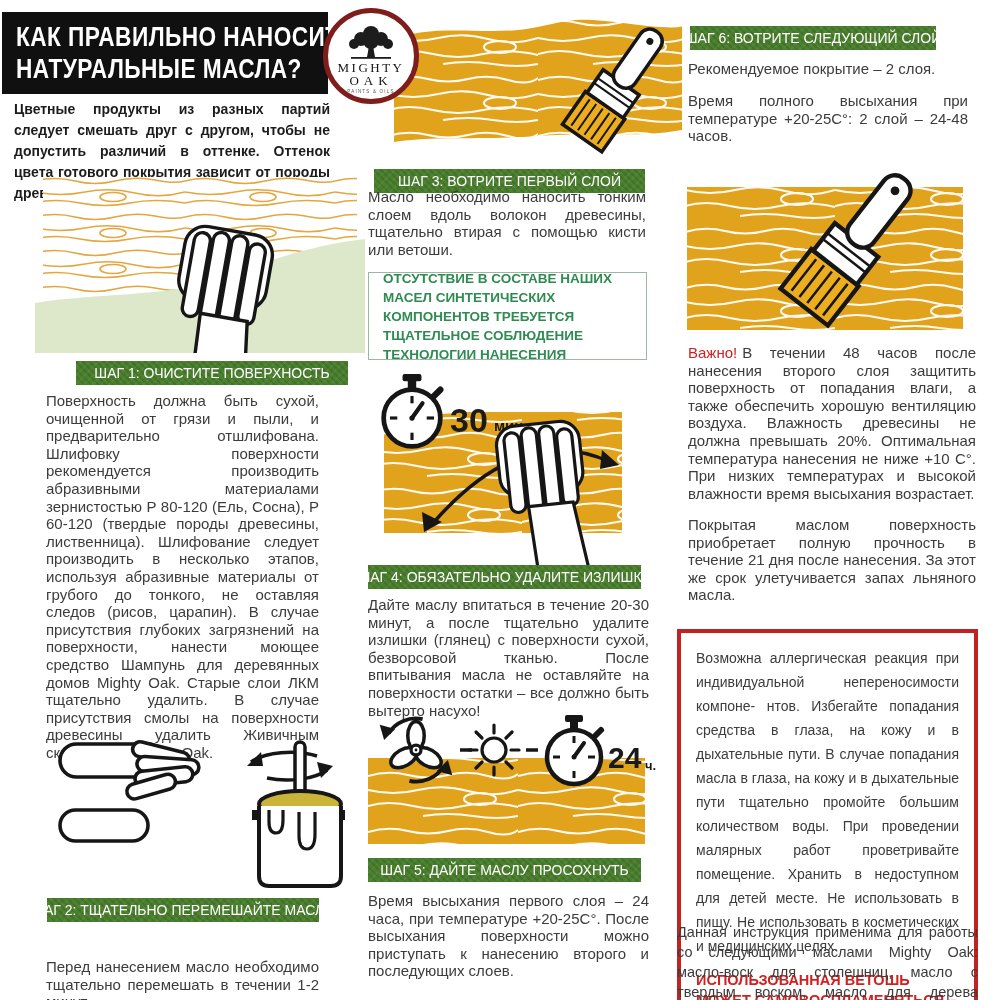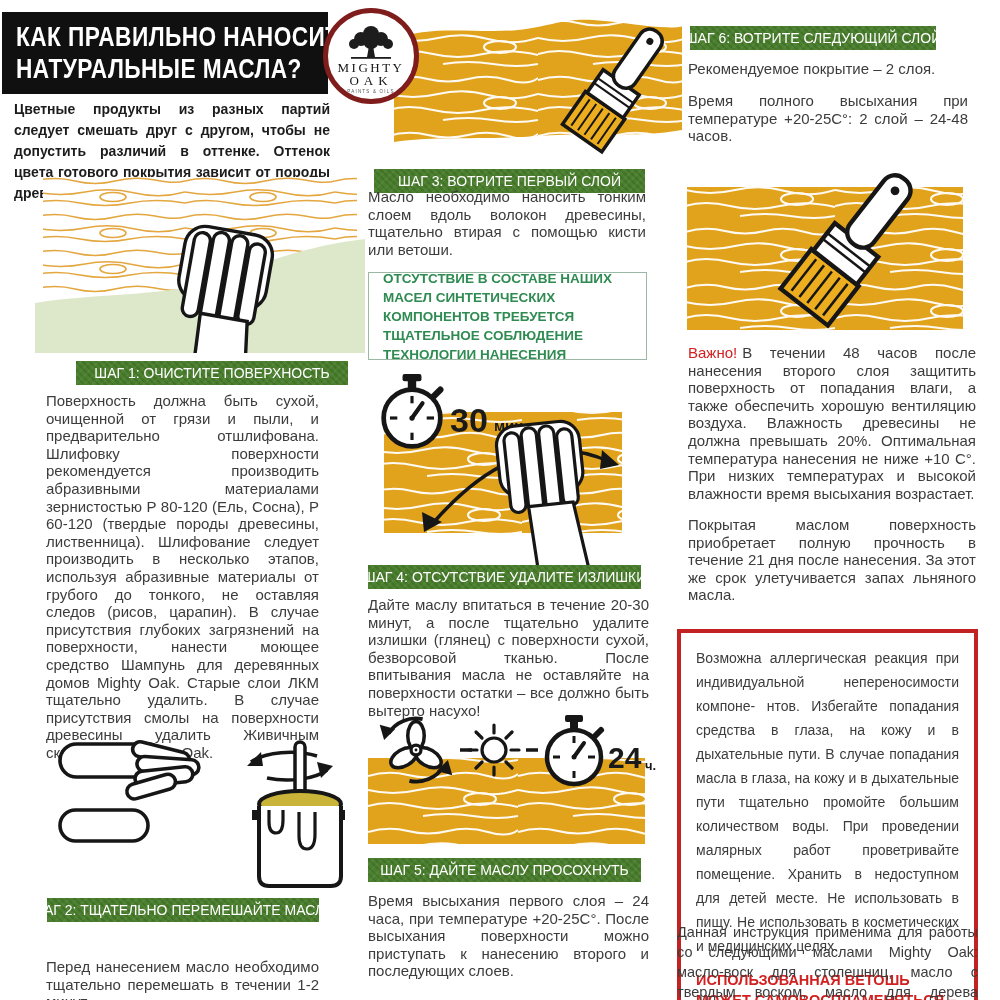--- a/index.html
+++ b/index.html
@@ -205,21 +205,21 @@
     <rect x="12" y="42" width="238" height="121" fill="url(#wood-gold)"></rect>
     <path d="M62,152 Q150,52 238,92" fill="none" stroke="#161616" stroke-width="3.5"></path>
     <polygon points="52,162 50,142 70,152" fill="#161616"></polygon>
     <polygon points="247,95 230,80 228,99" fill="#161616"></polygon>
     <use href="#stopwatch" transform="translate(40,48) scale(1.05)"></use>
     <text x="78" y="62" font-size="34" class="svgtxt-big">30</text>
     <text x="122" y="61" font-size="15" class="svgtxt-big">мин.</text>
     <use href="#hand" transform="translate(168,92) rotate(-6) scale(0.8)"></use>
   </svg>
 
-  <div class="abs banner" style="left:368px;top:565px;width:273px;height:24px;">ШАГ 4: ОТСУТСТВИЕ УДАЛИТЕ ИЗЛИШКИ</div>
+  <div class="abs banner" style="left:368px;top:565px;width:273px;height:24px;">ШАГ 4: ОБЯЗАТЕЛЬНО УДАЛИТЕ ИЗЛИШКИ</div>
   <div class="abs para" style="left:368px;top:596px;width:281px;">Дайте маслу впитаться в течение 20-30 минут, а после тщательно удалите излишки (глянец) с поверхности сухой, безворсовой тканью. После впитывания масла не оставляйте на поверхности остатки – все должно быть вытерто насухо!</div>
 
   <svg class="abs" style="left:368px;top:710px;" width="300" height="142" viewBox="0 0 300 142">
     <rect x="0" y="48" width="277" height="86" fill="url(#wood-gold)"></rect>
     <use href="#fan" transform="translate(48,40) scale(1.1)"></use>
     <line x1="92" y1="40" x2="104" y2="40" stroke="#161616" stroke-width="3.5"></line>
     <use href="#sun" transform="translate(126,40)"></use>
     <line x1="158" y1="40" x2="170" y2="40" stroke="#161616" stroke-width="3.5"></line>
     <use href="#stopwatch" transform="translate(206,47)"></use>
     <text x="240" y="58" font-size="30" class="svgtxt-big">24</text>

